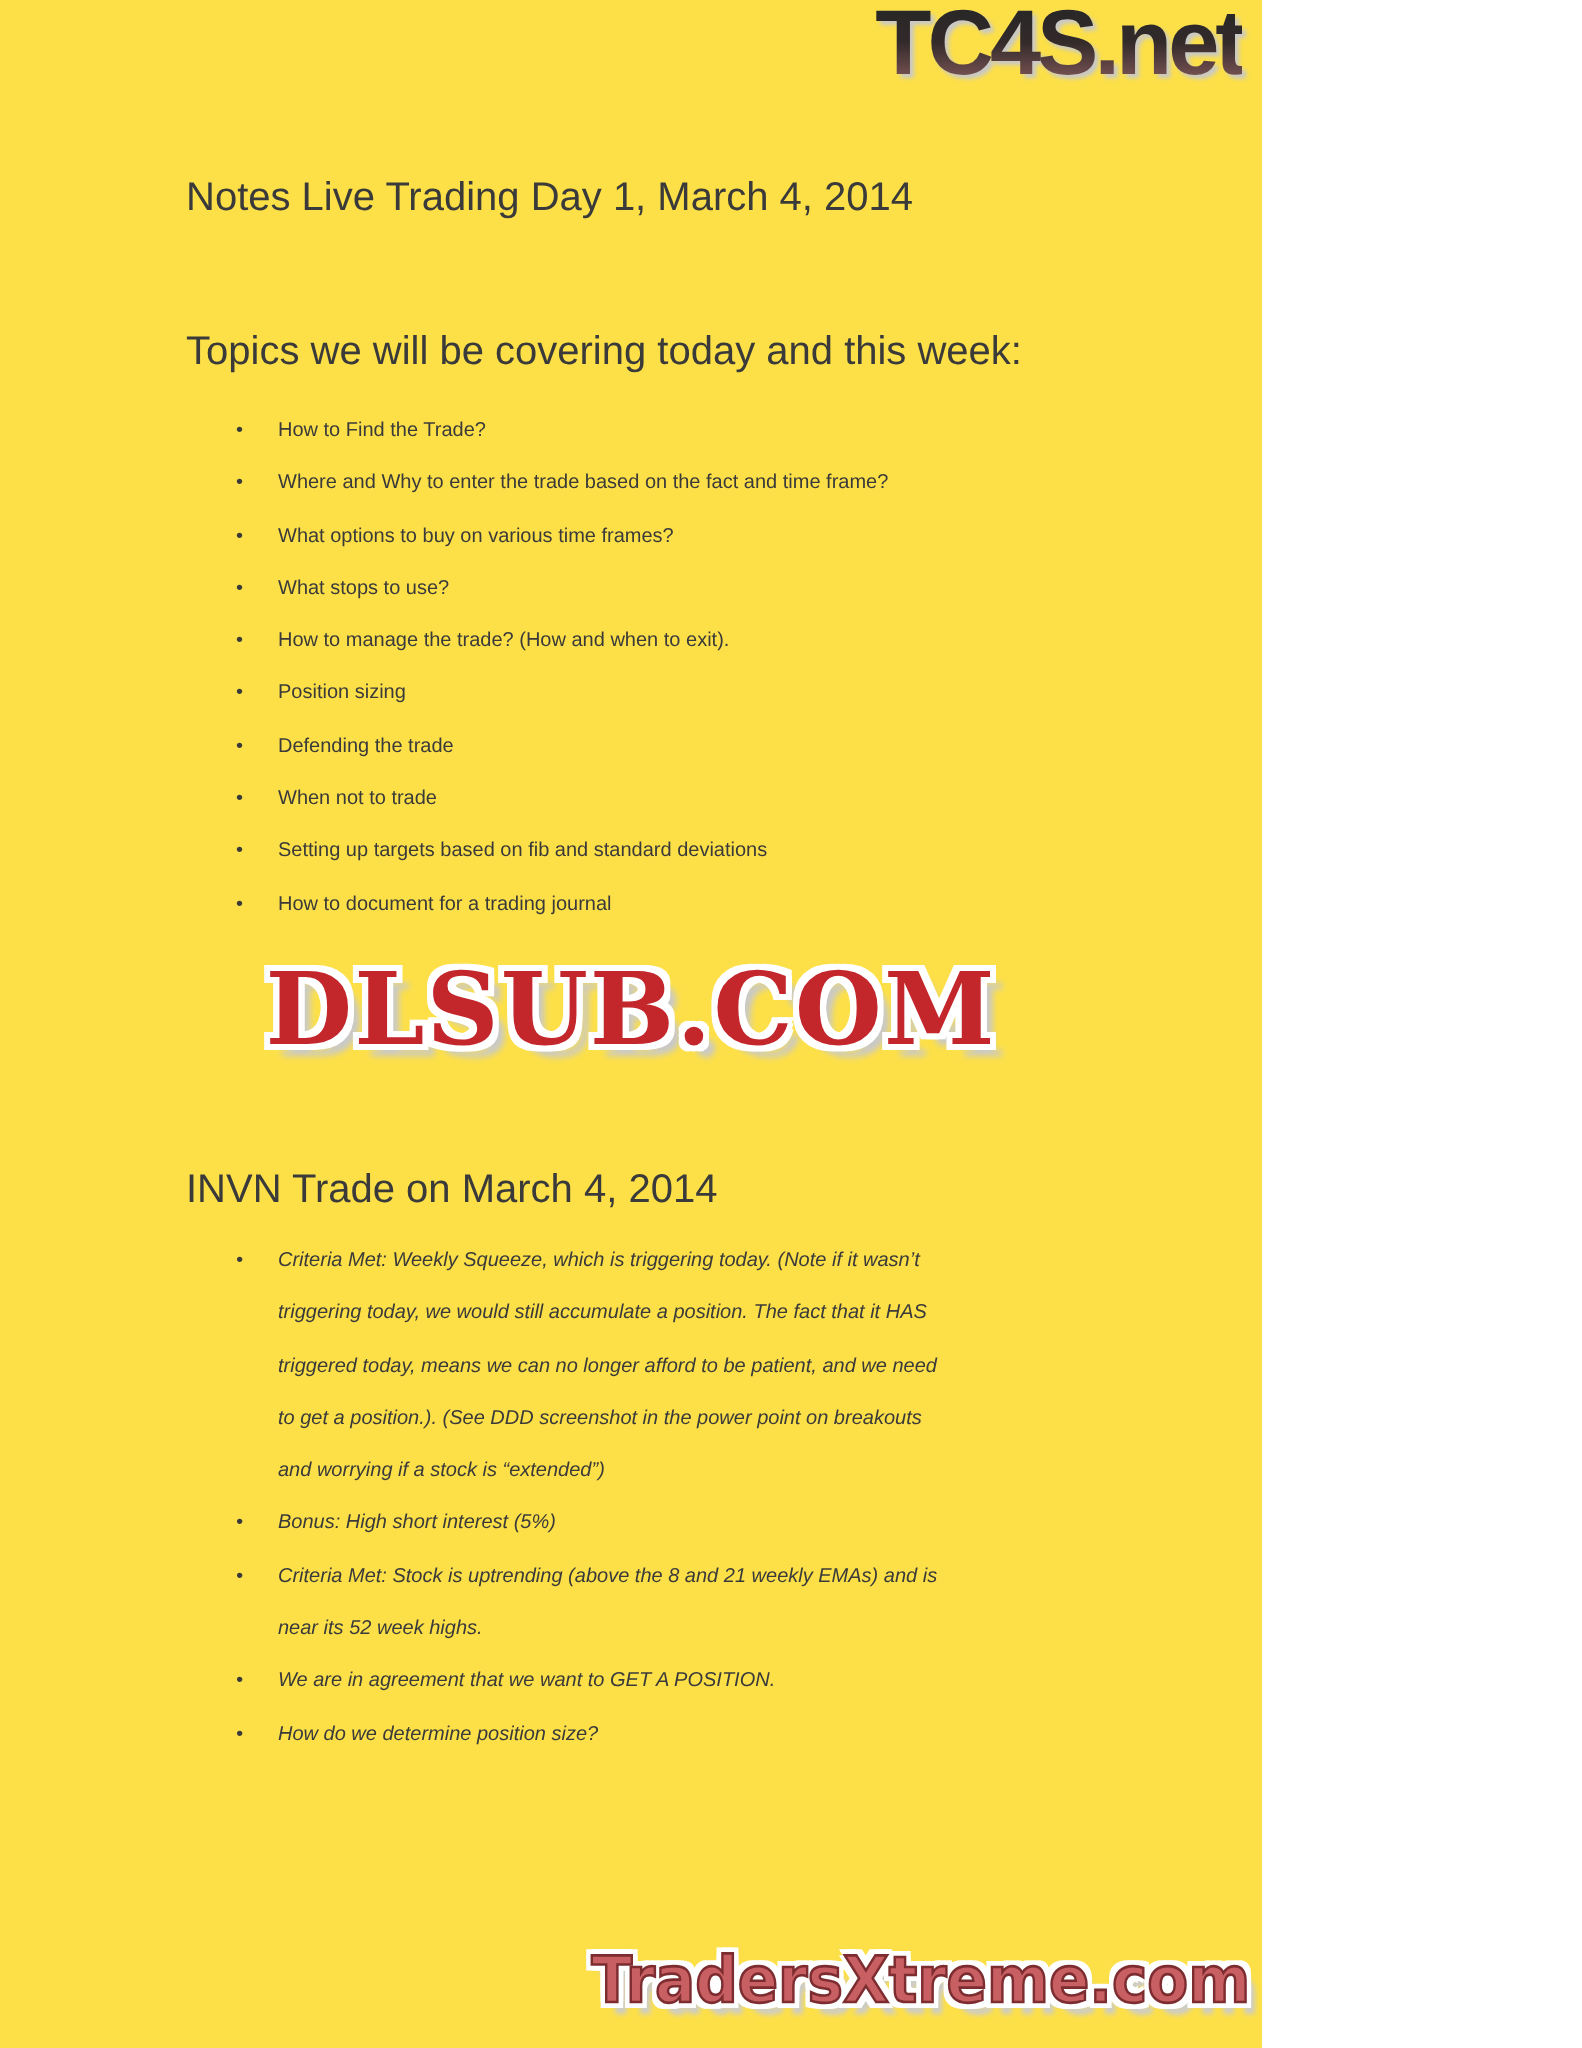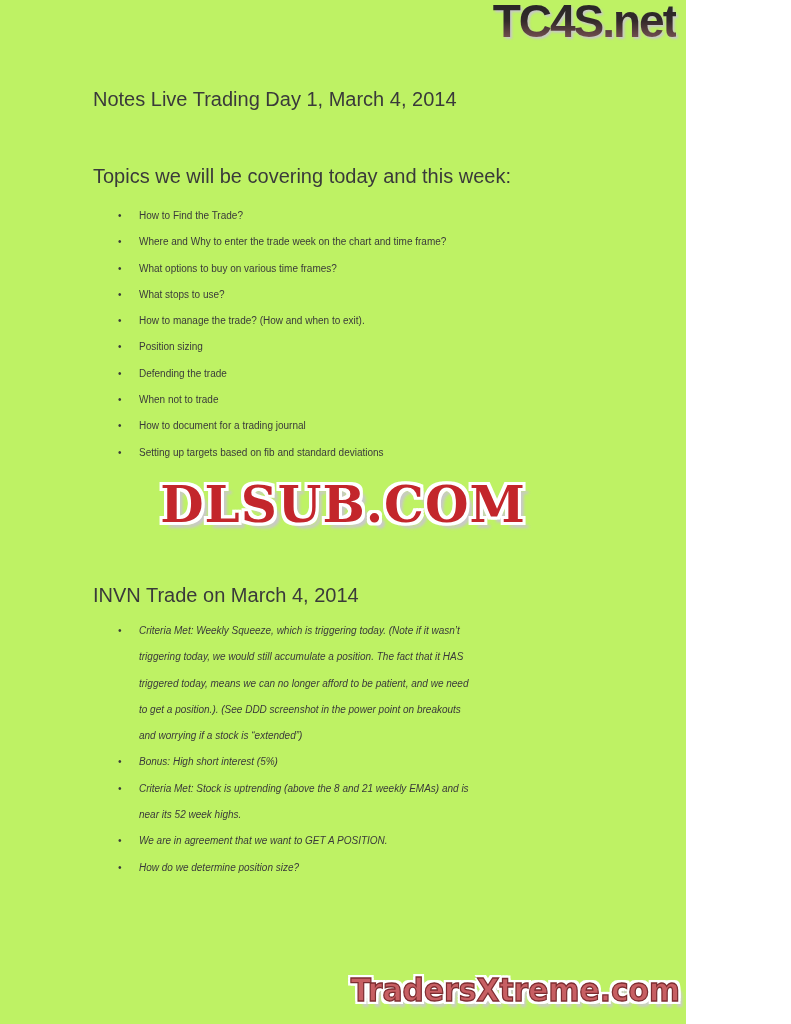--- a/index.html
+++ b/index.html
@@ -2,23 +2,23 @@
 <html><head>
 <meta charset="utf-8">
 <style>
   html, body {
     margin: 0;
     padding: 0;
     background: #ffffff;
   }
   .page {
     position: relative;
-    width: 686px;
+    width: 631px;
     height: 1024px;
-    background: #bef264;
+    background: #fde047;
     overflow: hidden;
     font-family: "Liberation Sans", sans-serif;
     color: #3a3a3a;
   }
 
   
   .logo-tc4s {
     position: absolute;
     top: -4px;
     right: 10px;
@@ -120,37 +120,37 @@
   <div class="logo-tc4s">TC4S.net</div>
 
   <div class="doc-text doc-title">Notes Live Trading Day 1, March 4, 2014</div>
 
   <div class="doc-text topics-head">Topics we will be covering today and this week:</div>
 
   <ul class="doc-list list-topics">
 
       <li>How to Find the Trade?</li>
 
-      <li>Where and Why to enter the trade week on the chart and time frame?</li>
+      <li>Where and Why to enter the trade based on the fact and time frame?</li>
 
       <li>What options to buy on various time frames?</li>
 
       <li>What stops to use?</li>
 
       <li>How to manage the trade?  (How and when to exit).</li>
 
       <li>Position sizing</li>
 
       <li>Defending the trade</li>
 
       <li>When not to trade</li>
 
+      <li>Setting up targets based on fib and standard deviations</li>
+
       <li>How to document for a trading journal</li>
-
-      <li>Setting up targets based on fib and standard deviations</li>
     </ul>
 
   <div class="logo-dlsub">DLSUB.COM</div>
 
   <div class="doc-text invn-head">INVN Trade on March 4, 2014</div>
 
   <ul class="doc-list list-invn">
 
       <li>Criteria Met: Weekly Squeeze, which is triggering today.  (Note if it wasn’t
 triggering today, we would still accumulate a position.  The fact that it HAS

